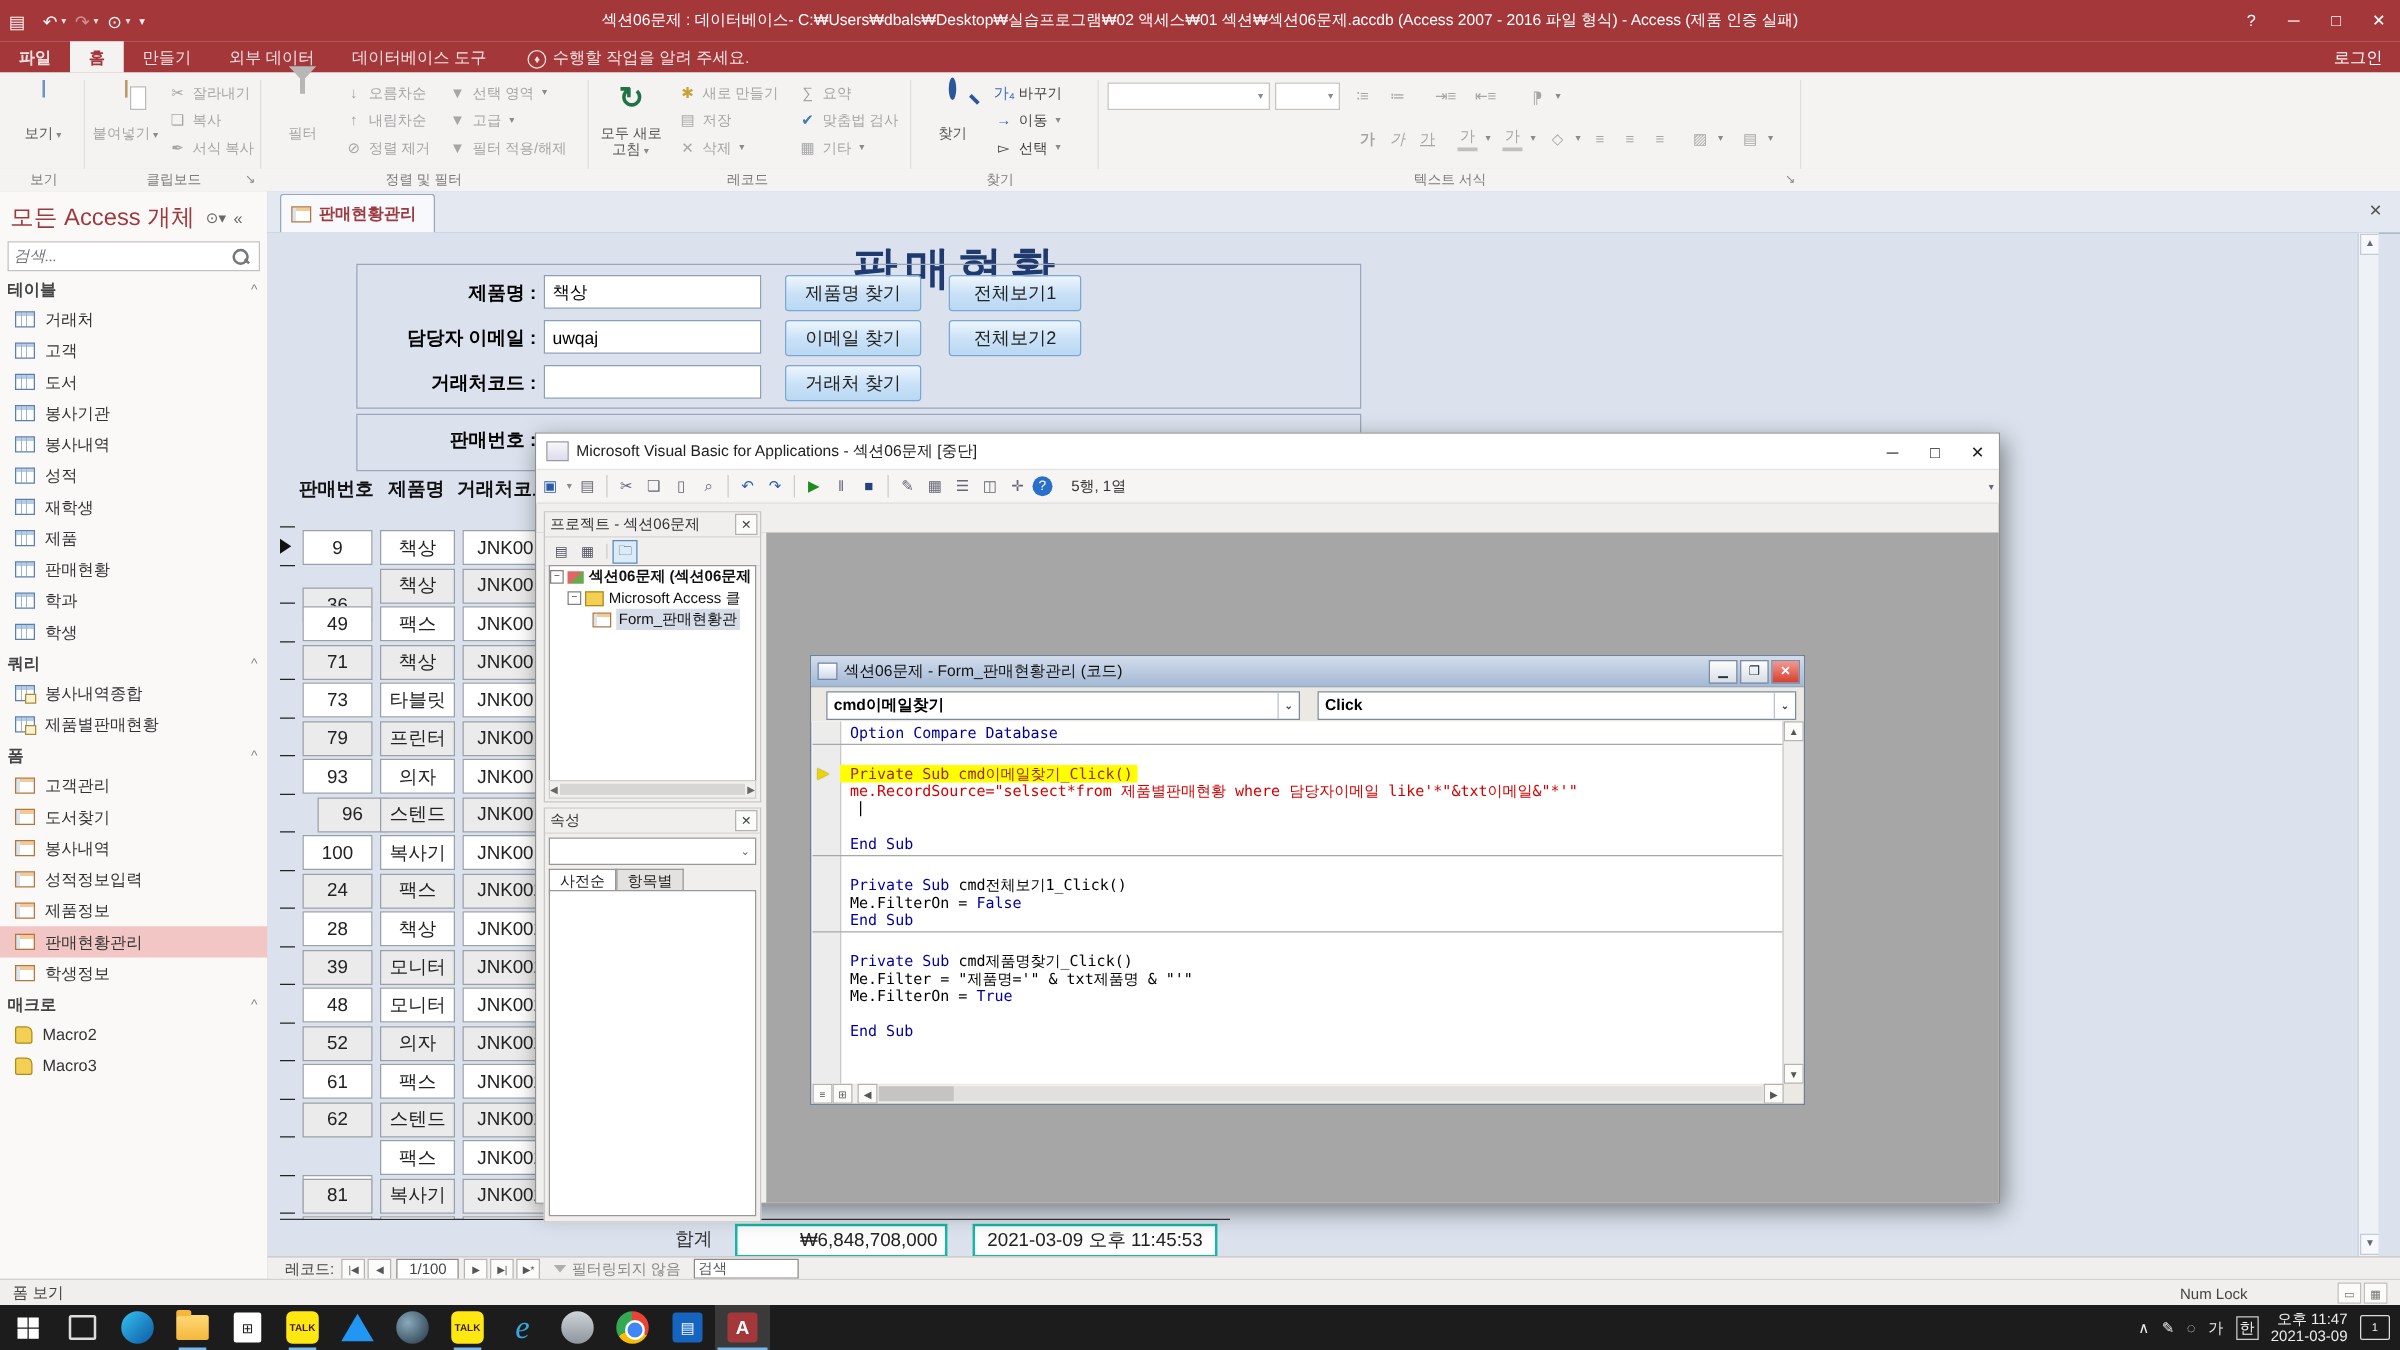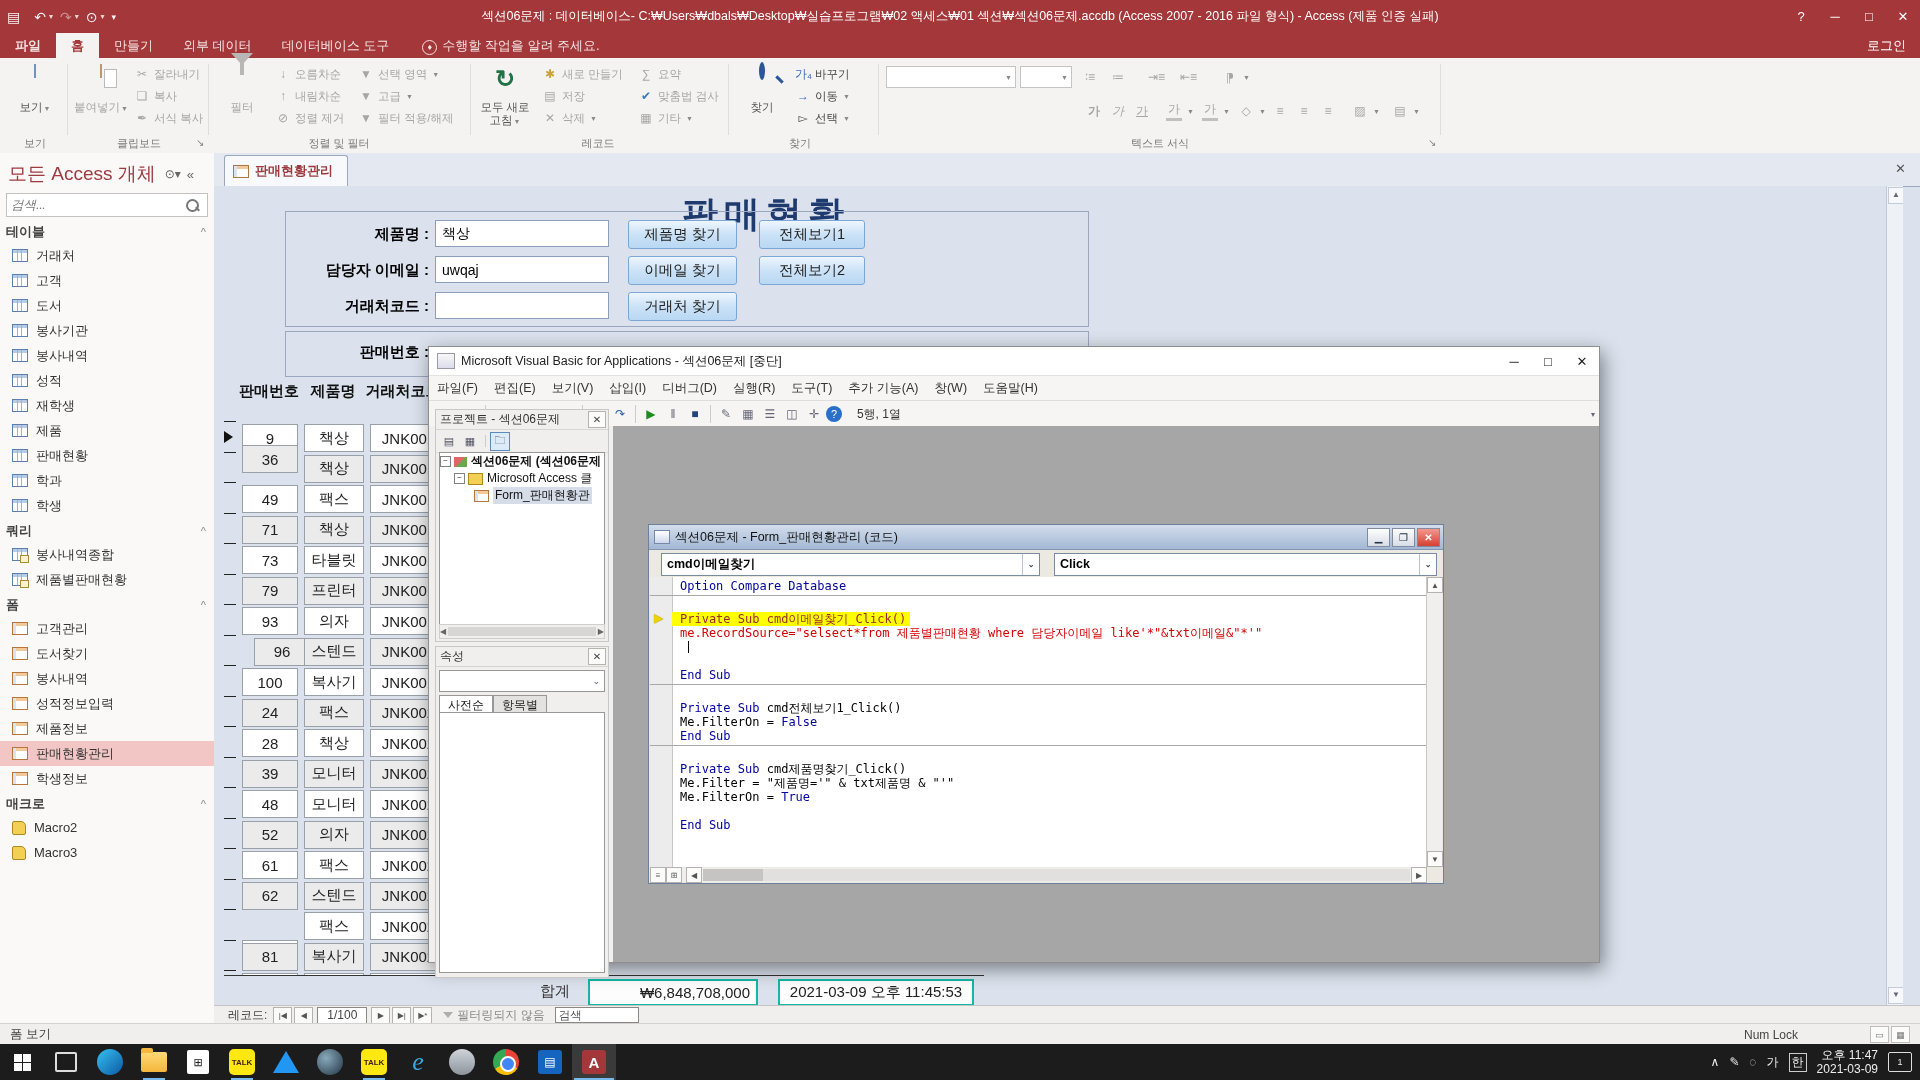--- a/index.html
+++ b/index.html
@@ -532,21 +532,21 @@
     <div class="abs colhead" style="left:88px;top:196px;width:62px">제품명</div>
     <div class="abs colhead" style="left:150px;top:196px;width:78px">거래처코드</div>
 
     <div id="rows" class="abs" style="left:10px;top:222px;width:300px;height:568px;overflow:hidden">
         <span class="tick" style="top: 13px;"></span>
         <span class="selarrow" style="left: 0px; top: 23px;"></span>
         <span class="cellbox num" style="left: 18px; top: 16px; width: 54px;">9</span>
         <span class="cellbox" style="left: 80px; top: 16px; width: 58px;">책상</span>
         <span class="cellbox" style="left: 146px; top: 16px; width: 75px;">JNK001</span>
         <span class="tick" style="top: 43.5px;"></span>
-        <span class="cellbox num alt" style="left: 18px; top: 37px; width: 54px;">36</span>
+        <span class="cellbox num alt" style="left: 18px; top: 62px; width: 54px;">36</span>
         <span class="cellbox alt" style="left: 80px; top: 46.5px; width: 58px;">책상</span>
         <span class="cellbox alt" style="left: 146px; top: 46.5px; width: 75px;">JNK001</span>
         <span class="tick" style="top: 74px;"></span>
         <span class="cellbox num" style="left: 18px; top: 77px; width: 54px;">49</span>
         <span class="cellbox" style="left: 80px; top: 77px; width: 58px;">팩스</span>
         <span class="cellbox" style="left: 146px; top: 77px; width: 75px;">JNK001</span>
         <span class="tick" style="top: 104.5px;"></span>
         <span class="cellbox num alt" style="left: 18px; top: 107.5px; width: 54px;">71</span>
         <span class="cellbox alt" style="left: 80px; top: 107.5px; width: 58px;">책상</span>
         <span class="cellbox alt" style="left: 146px; top: 107.5px; width: 75px;">JNK001</span>
@@ -639,32 +639,20 @@
   <div class="abs vba">
     <div class="vba-title">
       <span style="width:16px;height:14px;margin:0 6px 0 8px;background:linear-gradient(#f8f8f8,#dcdcec);border:1px solid #99a;display:inline-block"></span>
       <span>Microsoft Visual Basic for Applications - 섹션06문제 [중단]</span>
       <div style="margin-left:auto;display:flex">
         <div class="winbtn" style="color:#222;height:28px">─</div>
         <div class="winbtn" style="color:#222;height:28px">□</div>
         <div class="winbtn" style="color:#222;height:28px">✕</div>
       </div>
     </div>
-    <div class="vba-menu" id="vba-menus">
-        <span>파일(F)</span>
-        <span>편집(E)</span>
-        <span>보기(V)</span>
-        <span>삽입(I)</span>
-        <span>디버그(D)</span>
-        <span>실행(R)</span>
-        <span>도구(T)</span>
-        <span>추가 기능(A)</span>
-        <span>창(W)</span>
-        <span>도움말(H)</span>
-      </div>
     <div class="vba-tool">
       <span class="tico" style="color:#2a5caa">▣</span>
         <span class="car">▼</span>
       <span class="tico">▤</span>
       <span class="tsep"></span>
       <span class="tico">✂</span>
       <span class="tico">❏</span>
       <span class="tico">▯</span>
       <span class="tico">⌕</span>
       <span class="tsep"></span>

